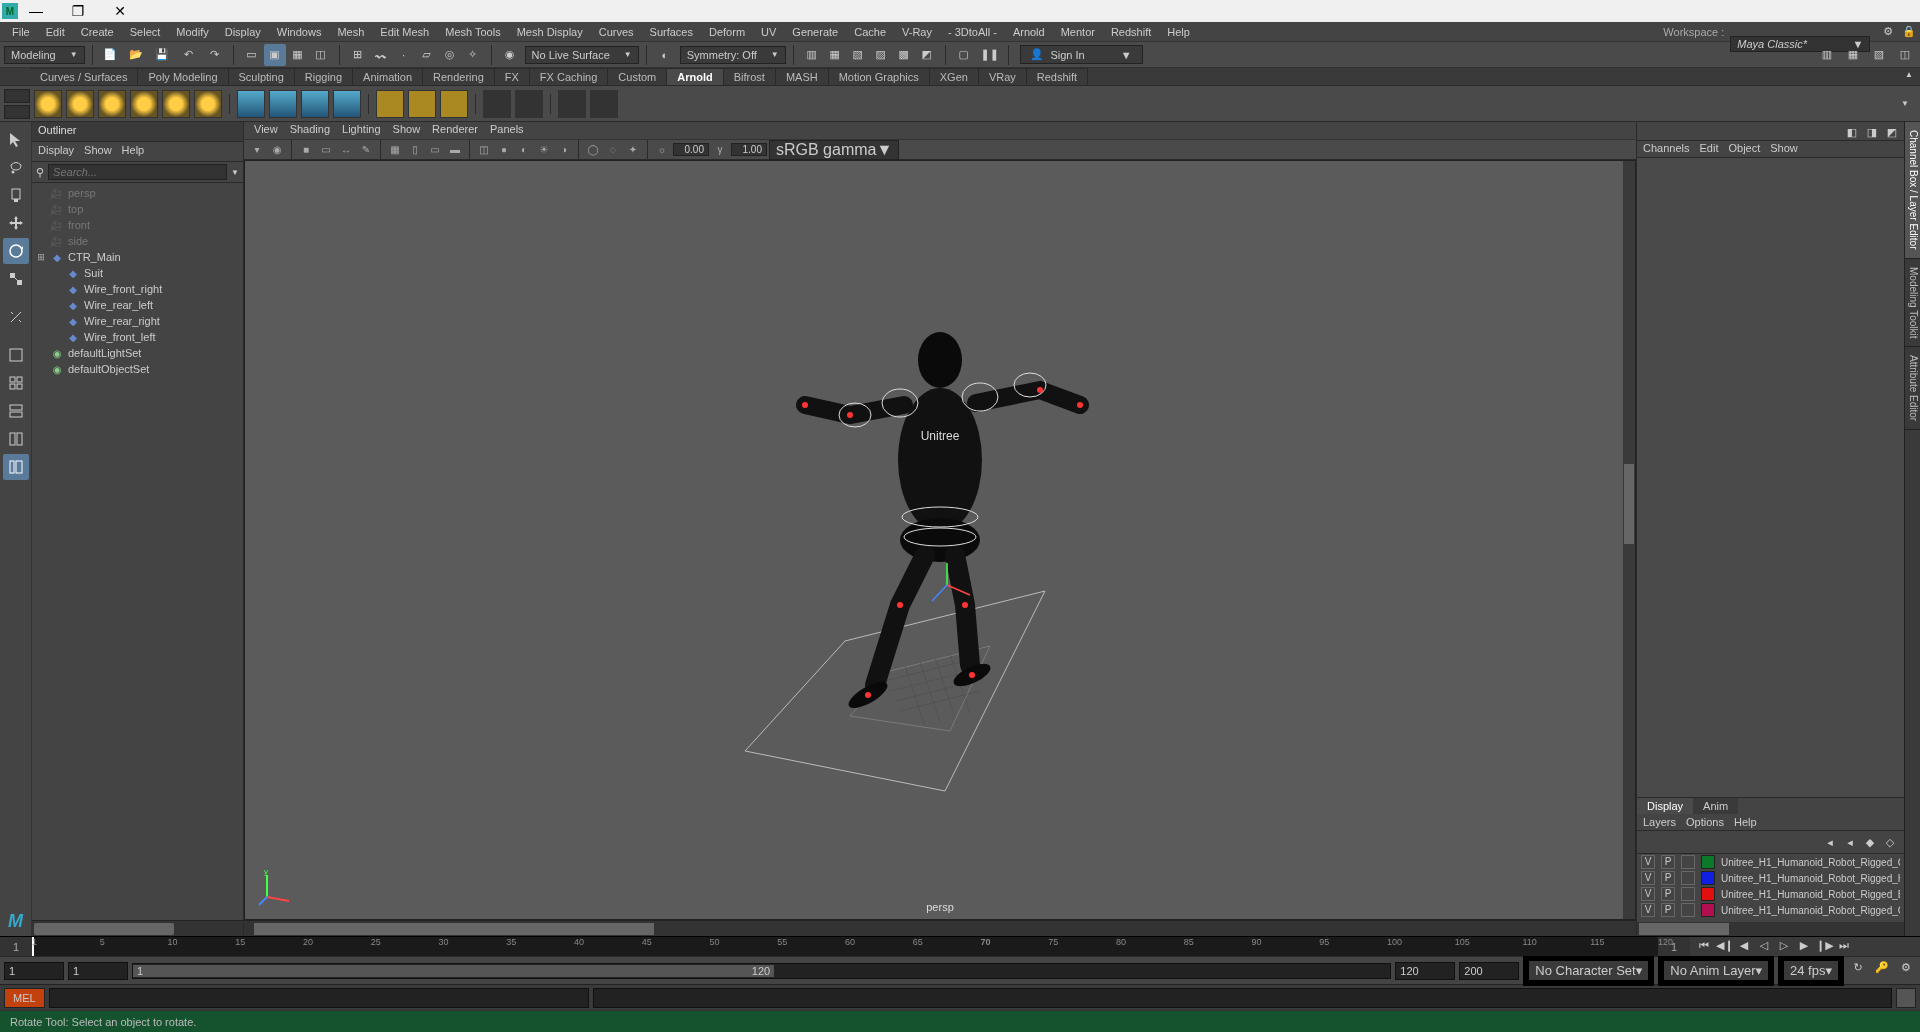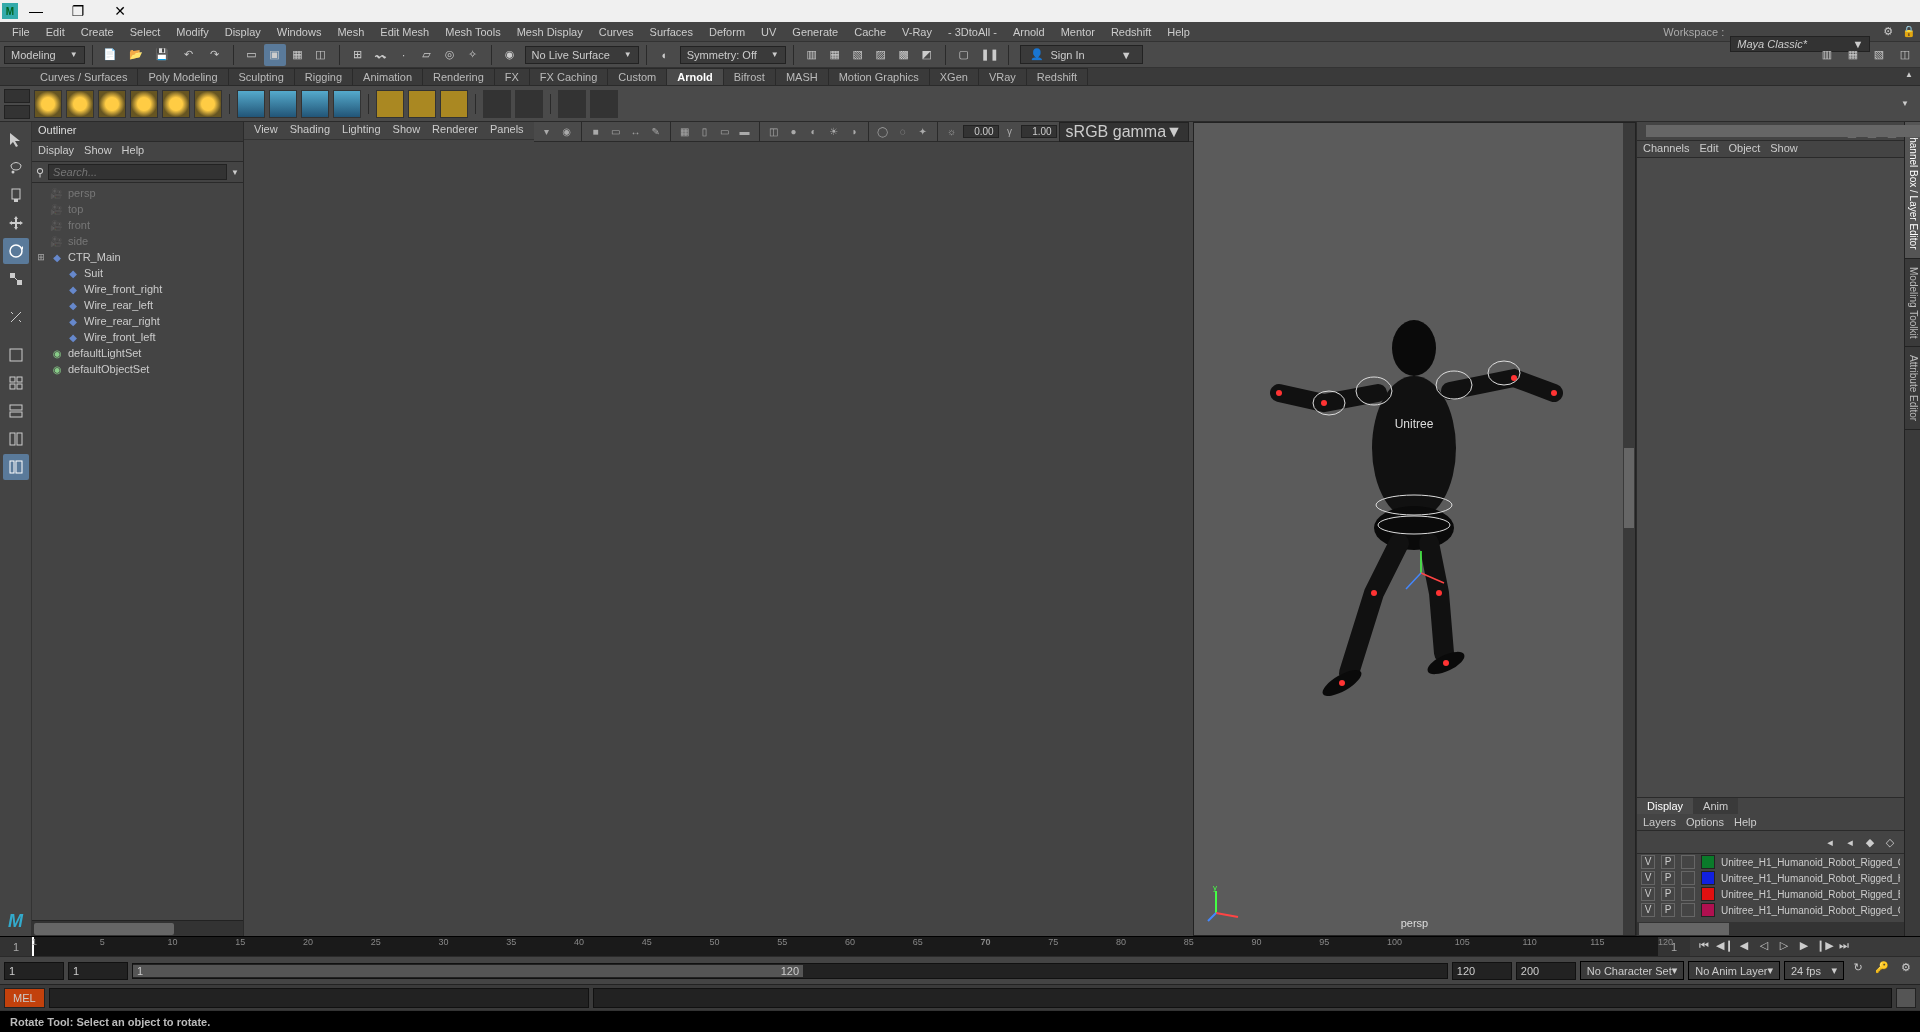--- a/index.html
+++ b/index.html
@@ -68,21 +68,21 @@
 .tree-item .lbl{color:#ccc;}
 .tree-item.dim .lbl{color:#777;}
 .tree-item.l1{padding-left:20px;}
 .cam-ico{color:#8ac;}
 .nurbs-ico{color:#68c;}
 .set-ico{color:#8c8;}
 .outliner .hscroll{height:16px; background:#333; border-top:1px solid #222; position:relative;}
 .outliner .hscroll .thumb{position:absolute; left:2px; top:2px; height:12px; width:140px; background:#666; border-radius:2px;}
 
 
-.viewport { flex:1; display:flex; flex-direction:row; background:#444;}
+.viewport { flex:1; display:flex; flex-direction:column; background:#444;}
 .vp-menu{height:18px; background:#444; display:flex; gap:12px; padding:1px 10px; border-bottom:1px solid #333;}
 .vp-menu span{cursor:pointer;}
 .vp-toolbar{height:20px; background:#4a4a4a; display:flex; align-items:center; gap:2px; padding:0 4px; border-bottom:1px solid #2a2a2a;}
 .vp-toolbar .vti{width:18px;height:18px; display:inline-flex; align-items:center; justify-content:center; cursor:pointer; color:#aaa; font-size:10px;}
 .vp-toolbar .num{background:#333; border:1px solid #222; padding:0 4px; min-width:36px; text-align:right; font-size:10px;}
 .vp-toolbar .cs-dd{background:#333; border:1px solid #222; padding:0 6px; min-width:120px; display:flex; justify-content:space-between; align-items:center; font-size:16px;}
 .vp-canvas{flex:1; background:#5b5b5b; position:relative; overflow:hidden; border:1px solid #222;}
 .vp-label{position:absolute; bottom:6px; left:50%; transform:translateX(-50%); color:#ddd; font-size:11px;}
 .vp-axis{position:absolute; bottom:12px; left:12px; width:40px; height:40px;}
 .vp-vscroll{position:absolute; right:0; top:0; bottom:0; width:12px; background:#3a3a3a;}
@@ -123,32 +123,32 @@
 .ts-tick{position:absolute; top:0; color:#888; font-size:9px;}
 .ts-head{position:absolute; top:0; bottom:0; width:2px; background:#fff;}
 .ts-play{width:230px; display:flex; align-items:center; gap:4px; padding:0 6px; background:#3a3a3a;}
 .ts-play .pb{width:16px;height:16px; cursor:pointer; color:#ccc; text-align:center;}
 
 
 .rangerow{height:28px; background:#444; display:flex; align-items:center; gap:4px; padding:0 4px; border-top:1px solid #2a2a2a;}
 .rangerow .numfield{background:#222; border:1px solid #111; color:#ccc; padding:2px 4px; min-width:60px; font-size:11px;}
 .rangerow .slider{flex:1; height:16px; background:#222; border:1px solid #111; position:relative;}
 .rangerow .slider .bar{position:absolute; top:1px; bottom:1px; left:0; right:49%; background:#555;}
-.rangerow .rdd{background:#3a3a3a; border:1px solid #000000; padding:2px 6px; min-width:90px; display:flex; justify-content:space-between; align-items:center; font-size:11px;}
+.rangerow .rdd{background:#3a3a3a; border:6px solid #000000; padding:2px 6px; min-width:90px; display:flex; justify-content:space-between; align-items:center; font-size:13px;}
 .rangerow .ricon{width:20px;height:20px; cursor:pointer; color:#ccc; text-align:center;}
 
 
 .melrow{height:26px; background:#3a3a3a; display:flex; align-items:center; gap:4px; padding:0 4px; border-top:1px solid #222;}
 .melrow .mel-lbl{background:#c2410c; padding:3px 8px; border:1px solid #222;}
 .melrow .mel-in{flex:0 0 540px; background:#222; border:1px solid #111; height:20px;}
 .melrow .mel-out{flex:1; background:#222; border:1px solid #111; height:20px;}
 .melrow .mel-btn{width:20px;height:20px; background:#555; border:1px solid #222;}
 
 
-.helpline{height:22px; background:#000000; padding:2px 10px; color:#bbb; border-top:1px solid #333; line-height:18px;font-weight:bold;}
+.helpline{height:22px; background:#14532d; padding:2px 10px; color:#bbb; border-top:1px solid #333; line-height:18px;}
 
 svg{display:block;}
 </style>
 </head>
 <body>
 
 <div class="titlebar">
   <span class="icon">M</span>
   <div class="winbtns">
     <span>—</span>

